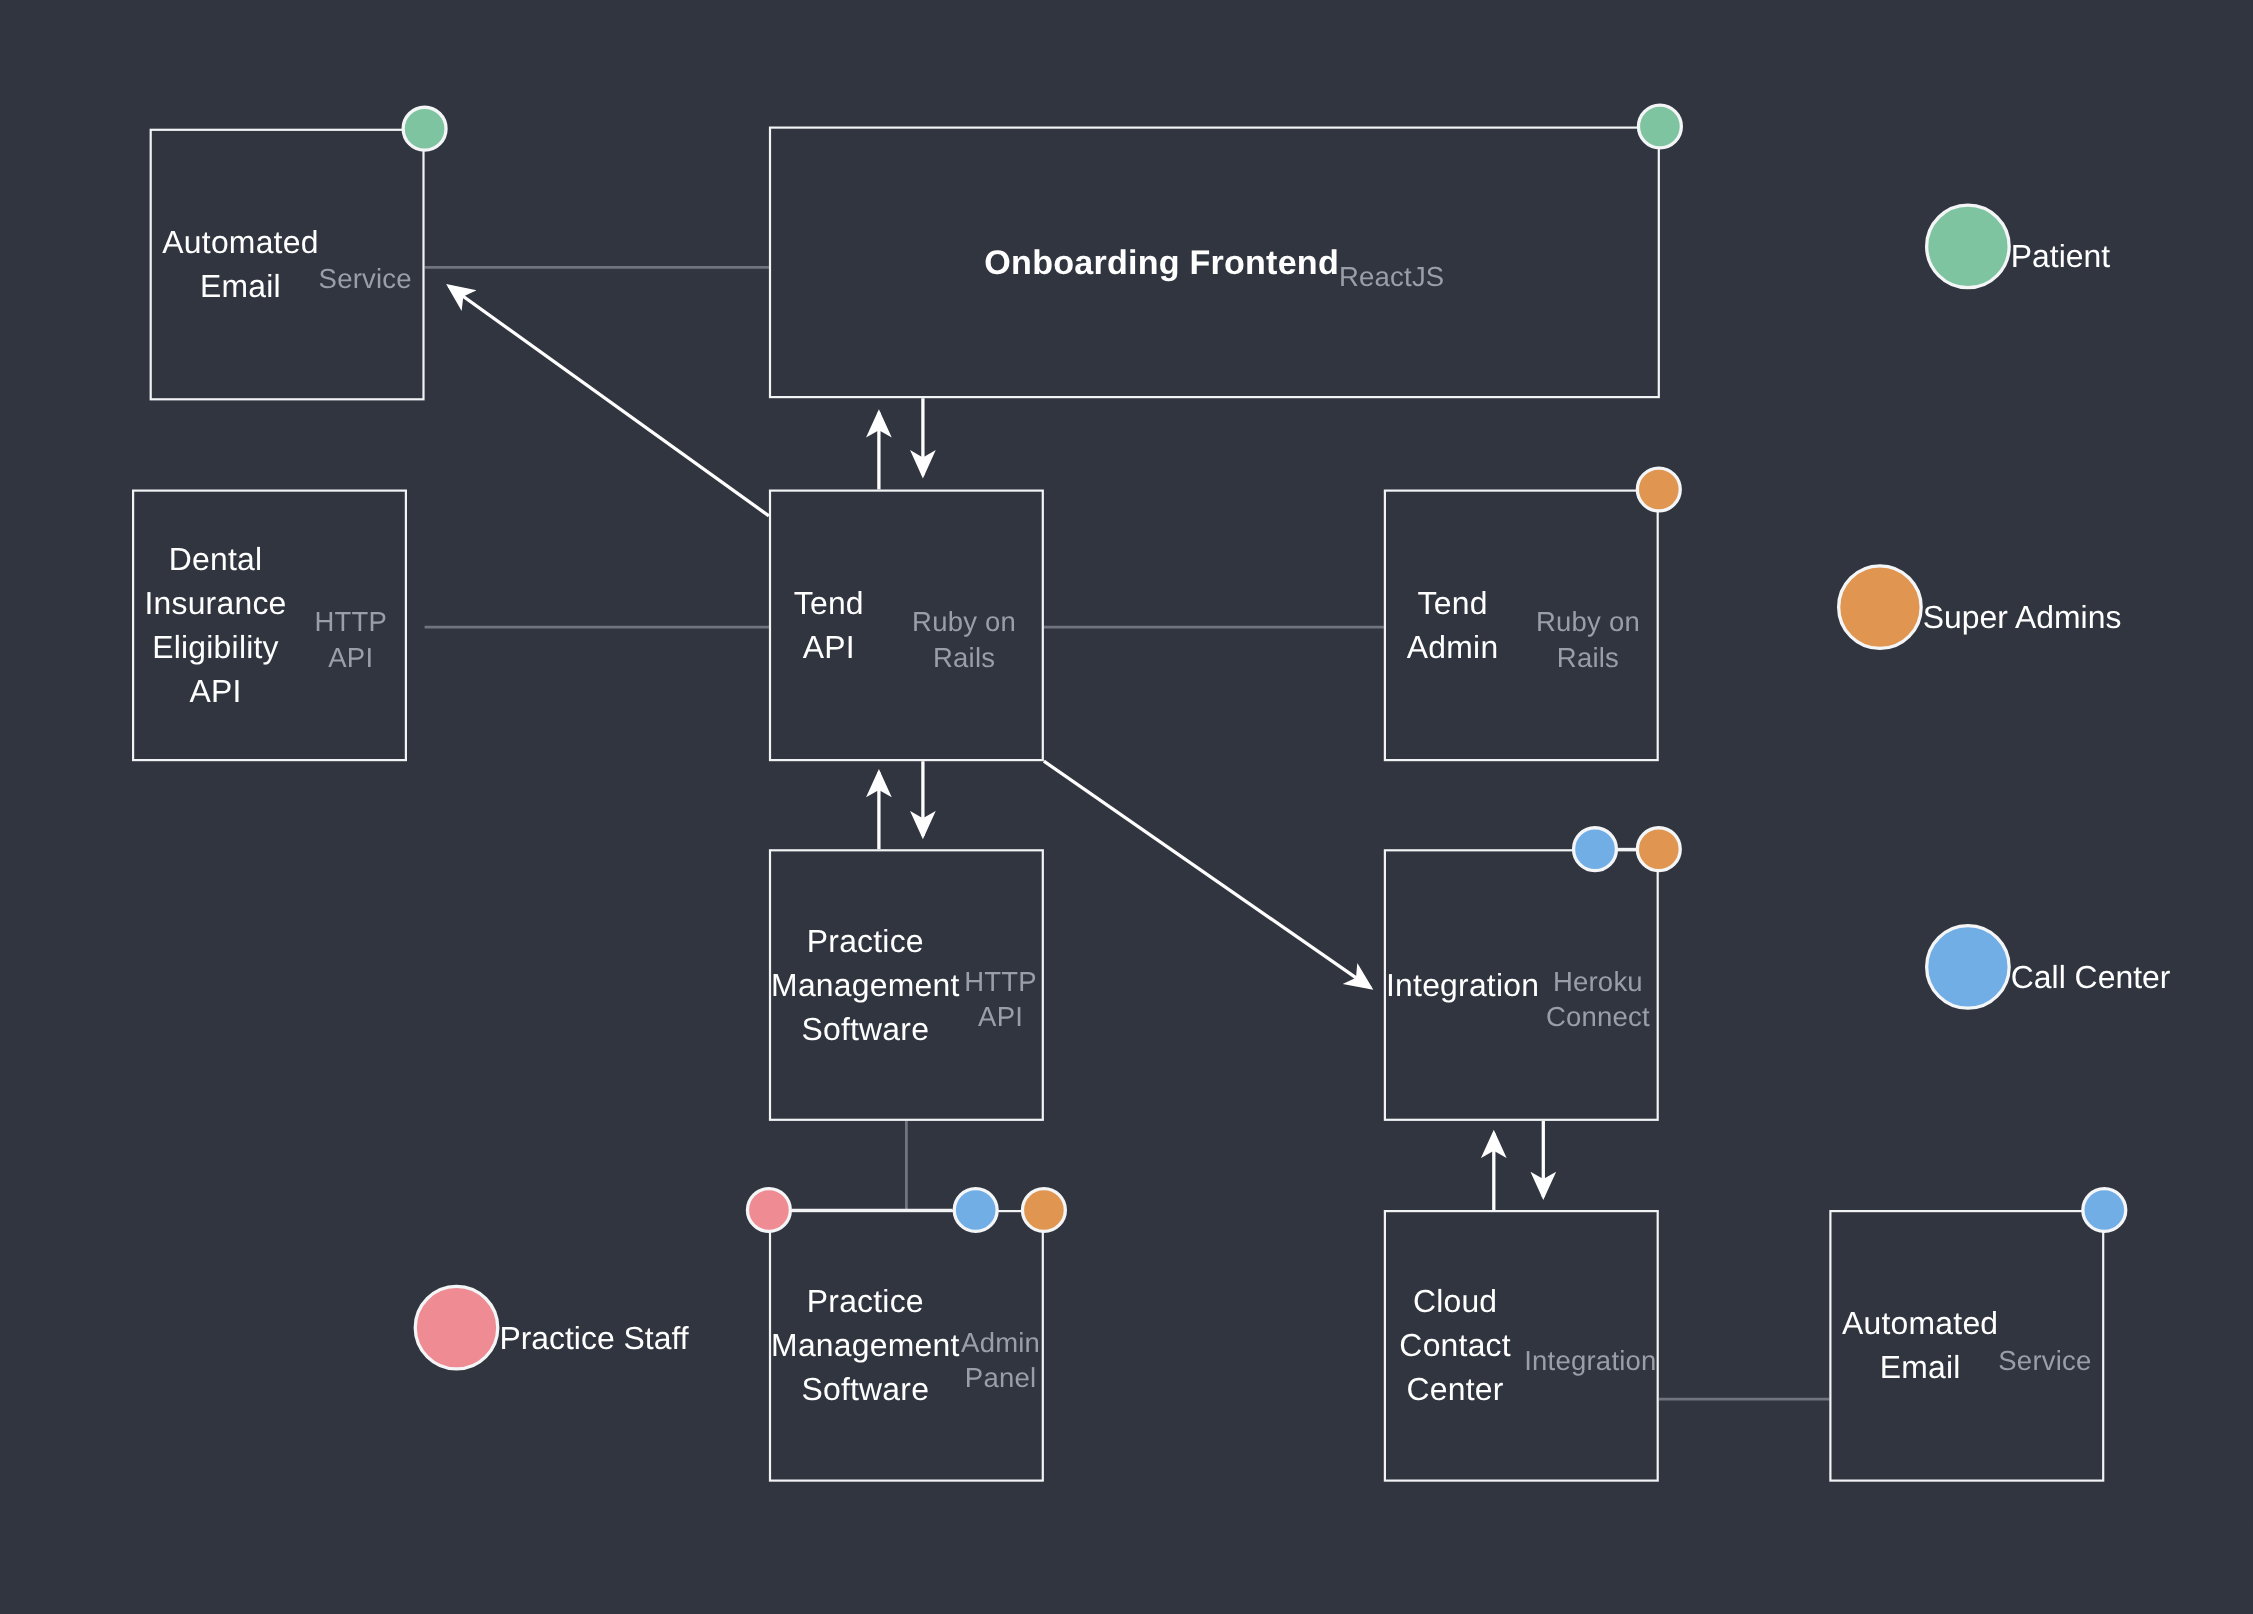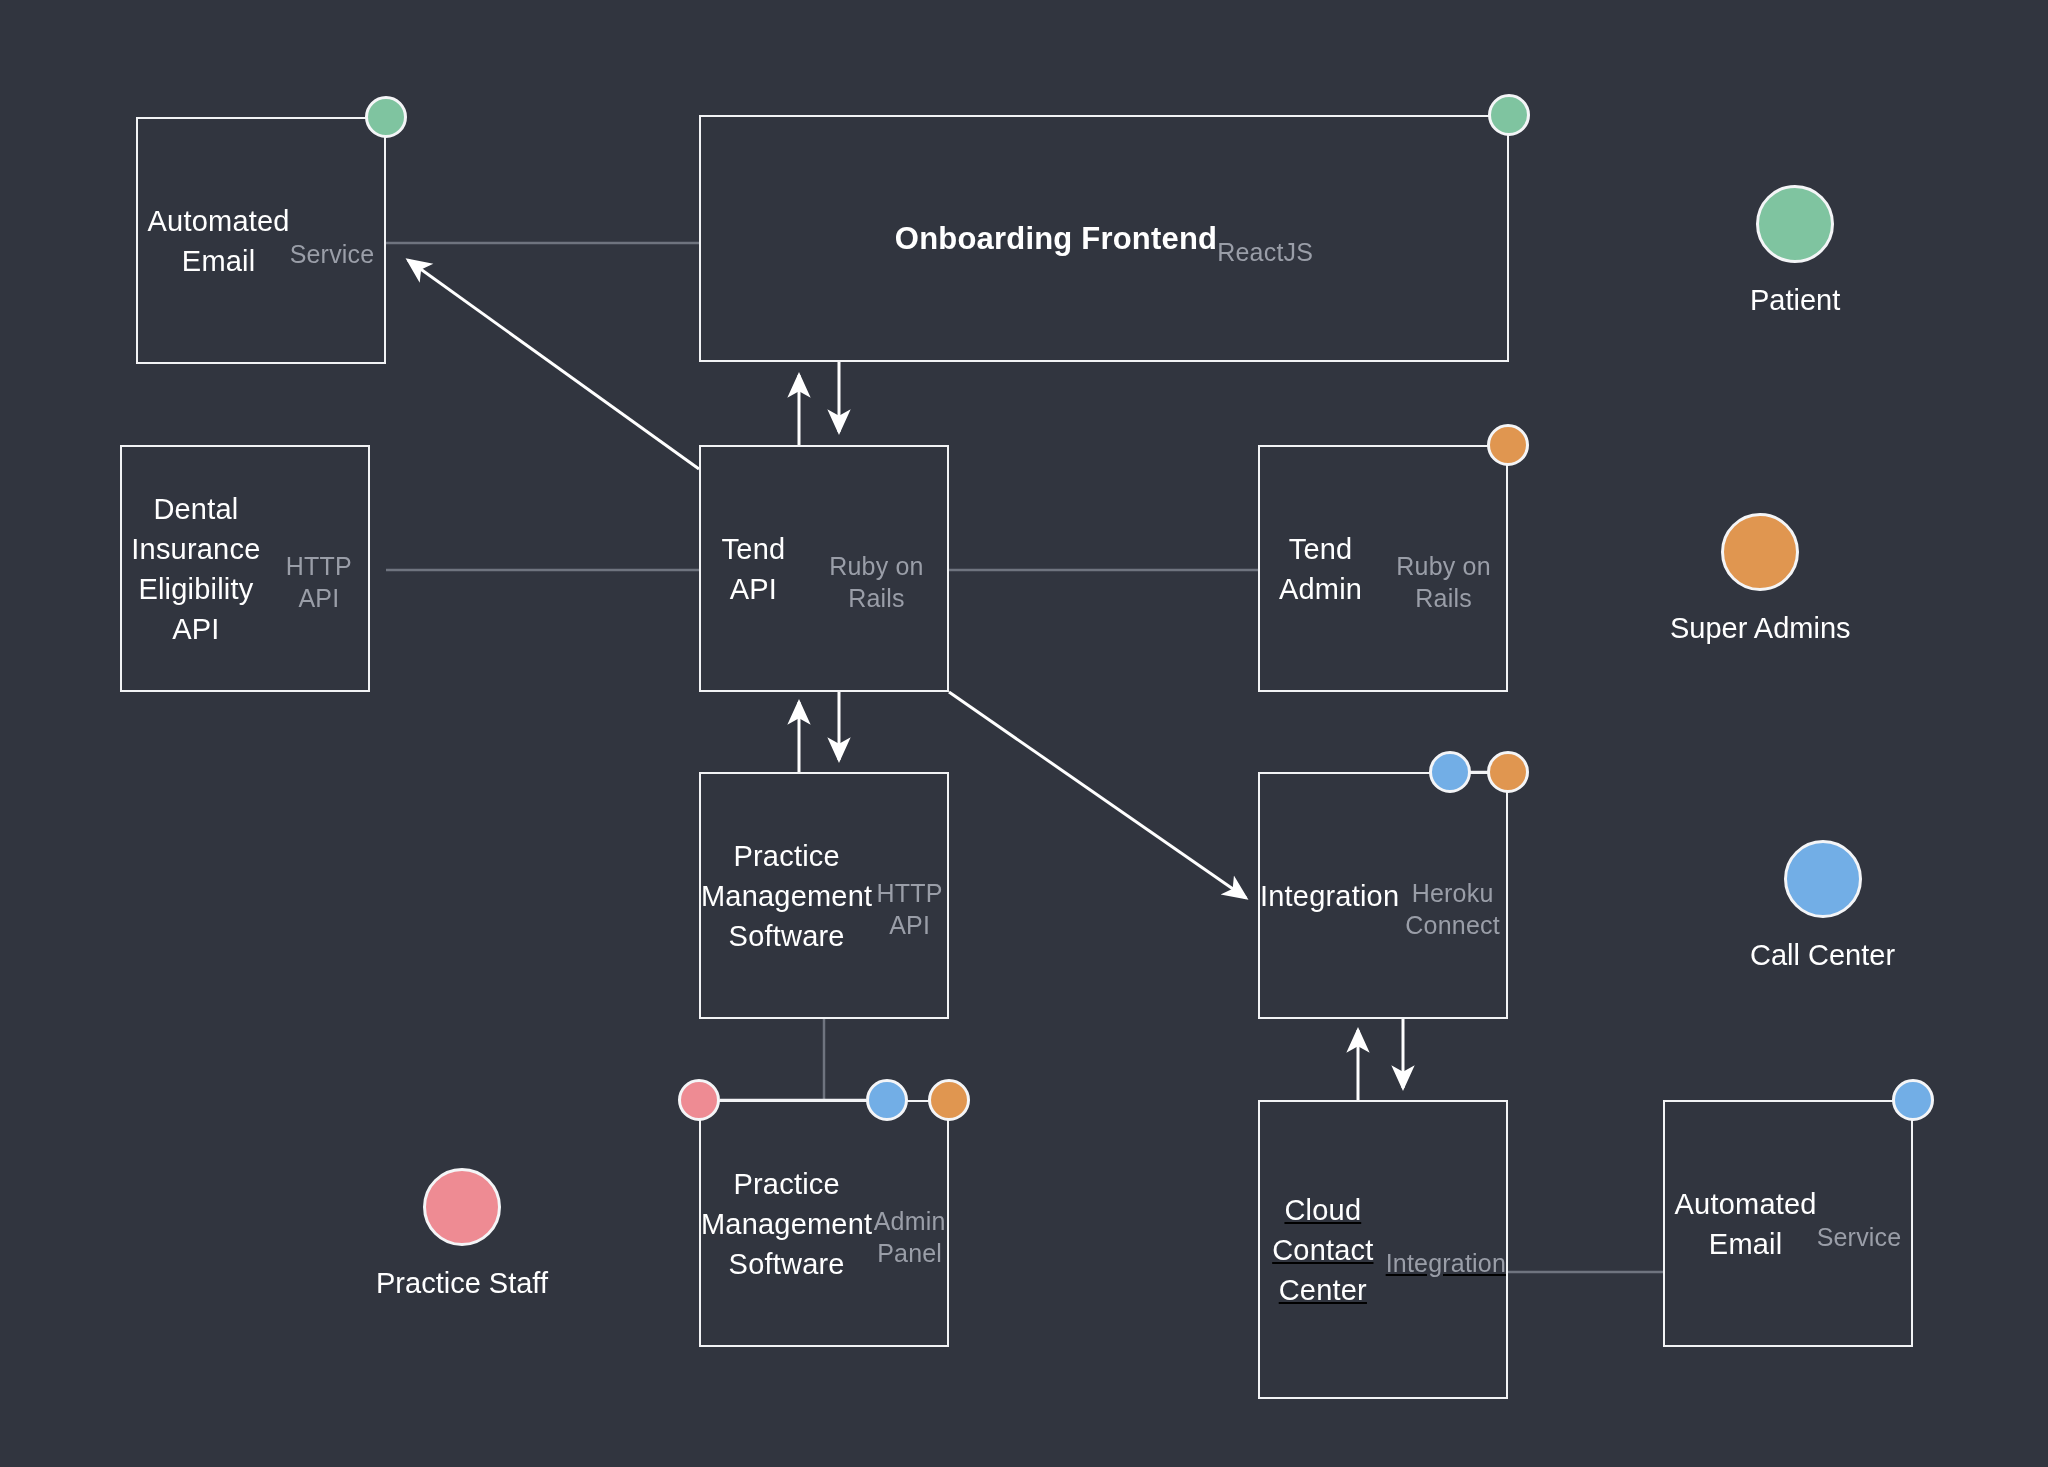--- a/index.html
+++ b/index.html
@@ -59,21 +59,21 @@
   .dot {
     position: absolute;
     border-radius: 50%;
     border: 3px solid #f4f5f7;
     box-sizing: border-box;
     z-index: 5;
   }
   .legend-item {
     position: absolute;
     display: flex;
-    flex-direction: column;
+    flex-direction: row;
     align-items: center;
     justify-content: space-between;
   }
   .legend-swatch {
     border-radius: 50%;
     border: 3px solid #f4f5f7;
     box-sizing: border-box;
   }
   .legend-label {
     color: #ffffff;
@@ -175,21 +175,21 @@
   <div class="node" style="left:699px; top:1100px; width:250px; height:247px;">
     <div class="title">Practice
 Management
 Software</div>
     <div class="subtitle">Admin Panel</div>
   </div>
   <div class="dot" style="left:678px; top:1079px; width:42px; height:42px; background:#ee8b93;"></div>
   <div class="dot" style="left:866px; top:1079px; width:42px; height:42px; background:#72aee6;"></div>
   <div class="dot" style="left:928px; top:1079px; width:42px; height:42px; background:#e09650;"></div>
 
-  <div class="node" style="left:1258px; top:1100px; width:250px; height:299px;text-decoration:underline;">
+  <div class="node" style="left:1258px; top:1100px; width:250px; height:247px;">
     <div class="title">Cloud Contact
 Center</div>
     <div class="subtitle">Integration</div>
   </div>
 
   <div class="node" style="left:1663px; top:1100px; width:250px; height:247px;">
     <div class="title">Automated
 Email</div>
     <div class="subtitle">Service</div>
   </div>

